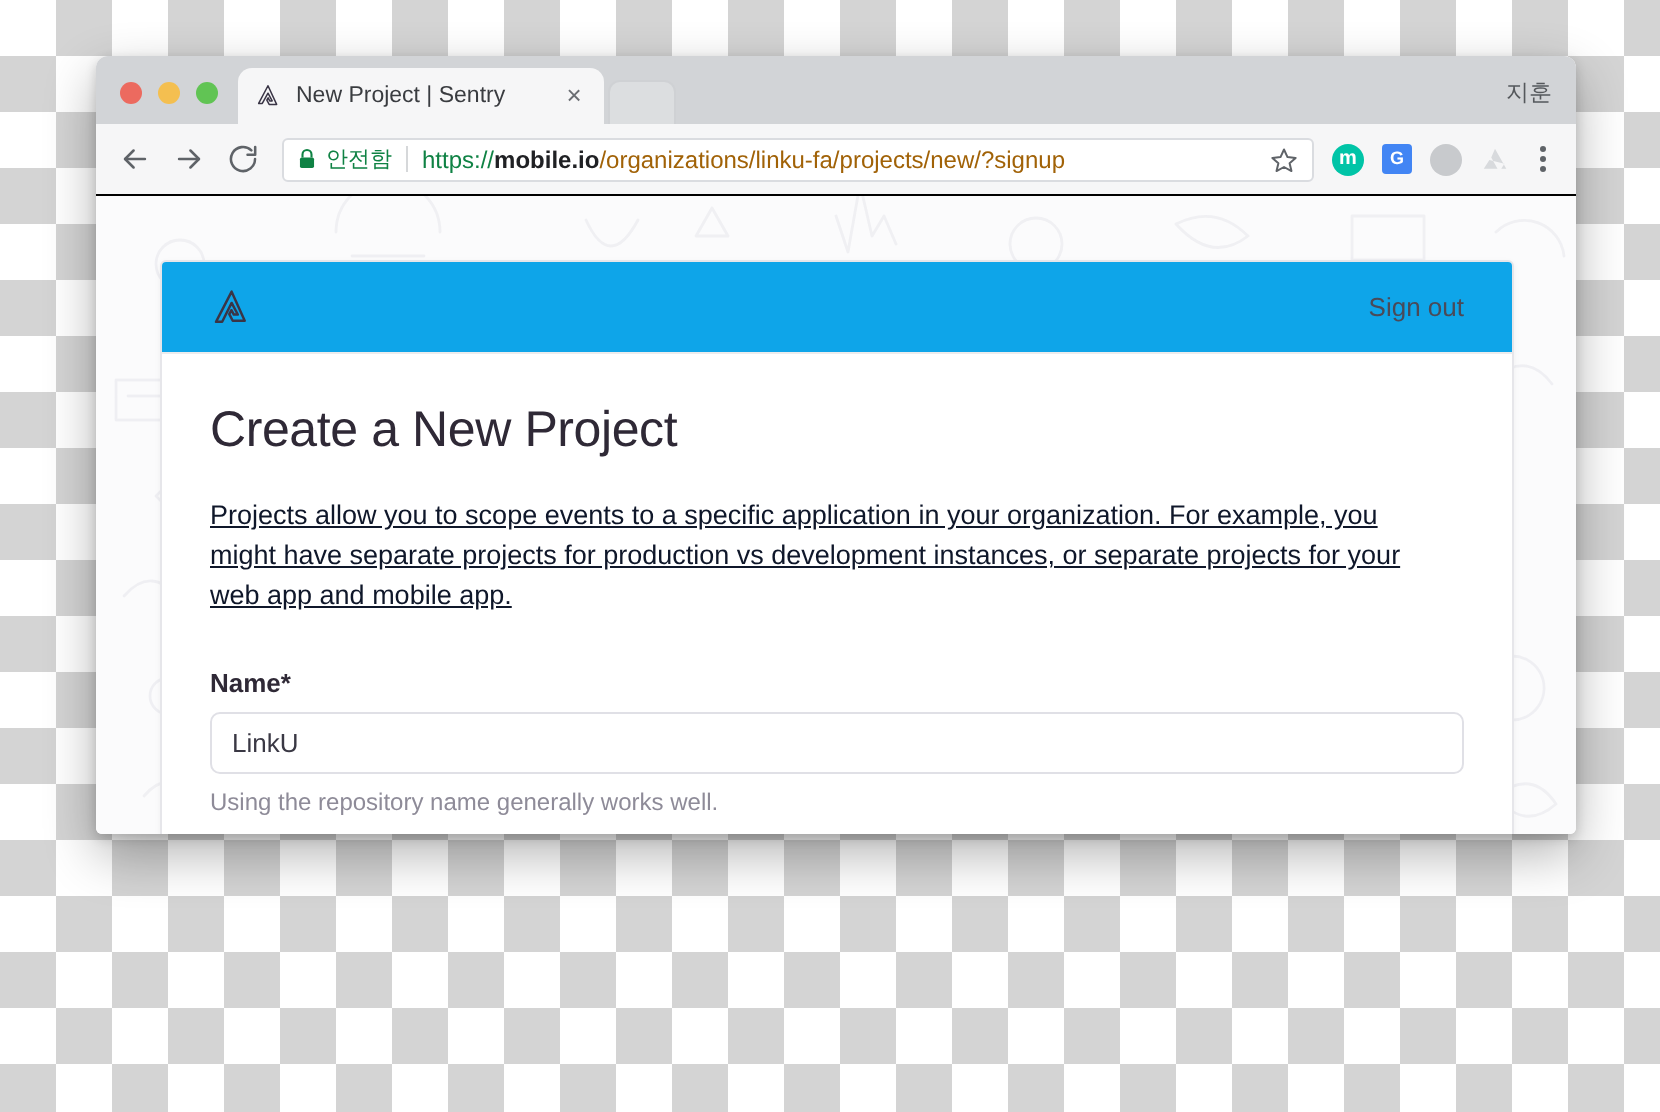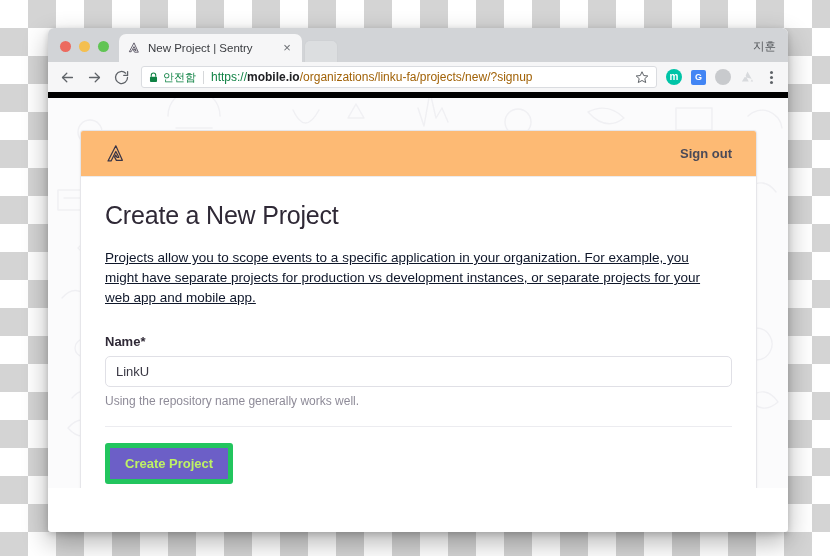--- a/index.html
+++ b/index.html
@@ -18,21 +18,21 @@
       linear-gradient(45deg, #d4d4d4 25%, transparent 25%, transparent 75%, #d4d4d4 75%),
       linear-gradient(45deg, #d4d4d4 25%, transparent 25%, transparent 75%, #d4d4d4 75%);
     background-size: 56px 56px;
     background-position: 0 0, 28px 28px;
   }
 
   
   #browser {
     position: absolute;
     left: 48px; top: 28px;
-    width: 740px; height: 504px;
+    width: 740px; height: 389px;
     background: #ffffff;
     border-radius: 6px 6px 3px 3px;
     box-shadow: 0 10px 26px rgba(0,0,0,0.30), 0 2px 6px rgba(0,0,0,0.16);
     overflow: hidden;
   }
 
   
   .tabstrip {
     position: relative;
     height: 34px;
@@ -99,21 +99,21 @@
     font-size: 11.5px;
     color: #55585c;
     white-space: nowrap;
     text-align: right;
   }
 
   
   .toolbar {
     height: 36px;
     background: #f6f6f7;
-    border-bottom: 6px solid #000000;
+    border-bottom: 1px solid #000000;
     display: flex;
     align-items: center;
     padding: 0 10px;
     box-sizing: border-box;
     gap: 9px;
   }
   .navbtn {
     width: 18px; height: 18px;
     flex: 0 0 auto;
     color: #5f6368;
@@ -219,22 +219,21 @@
     box-shadow: 0 1px 3px rgba(0,0,0,0.05);
     overflow: hidden;
   }
   .card-header {
     height: 46px;
     border-bottom: 1px solid #ececed;
     display: flex;
     align-items: center;
     padding: 0 24px;
     box-sizing: border-box;
-    background: #fdba74;
-    font-weight: bold;
+    background: #0ea5e9;
   }
   .sentry-logo { width: 22px; height: 20px; display: block; }
   .signout {
     margin-left: auto;
     font-size: 13px;
     color: #4a4a58;
   }
   .card-body {
     padding: 24px 24px 26px 24px;
   }

